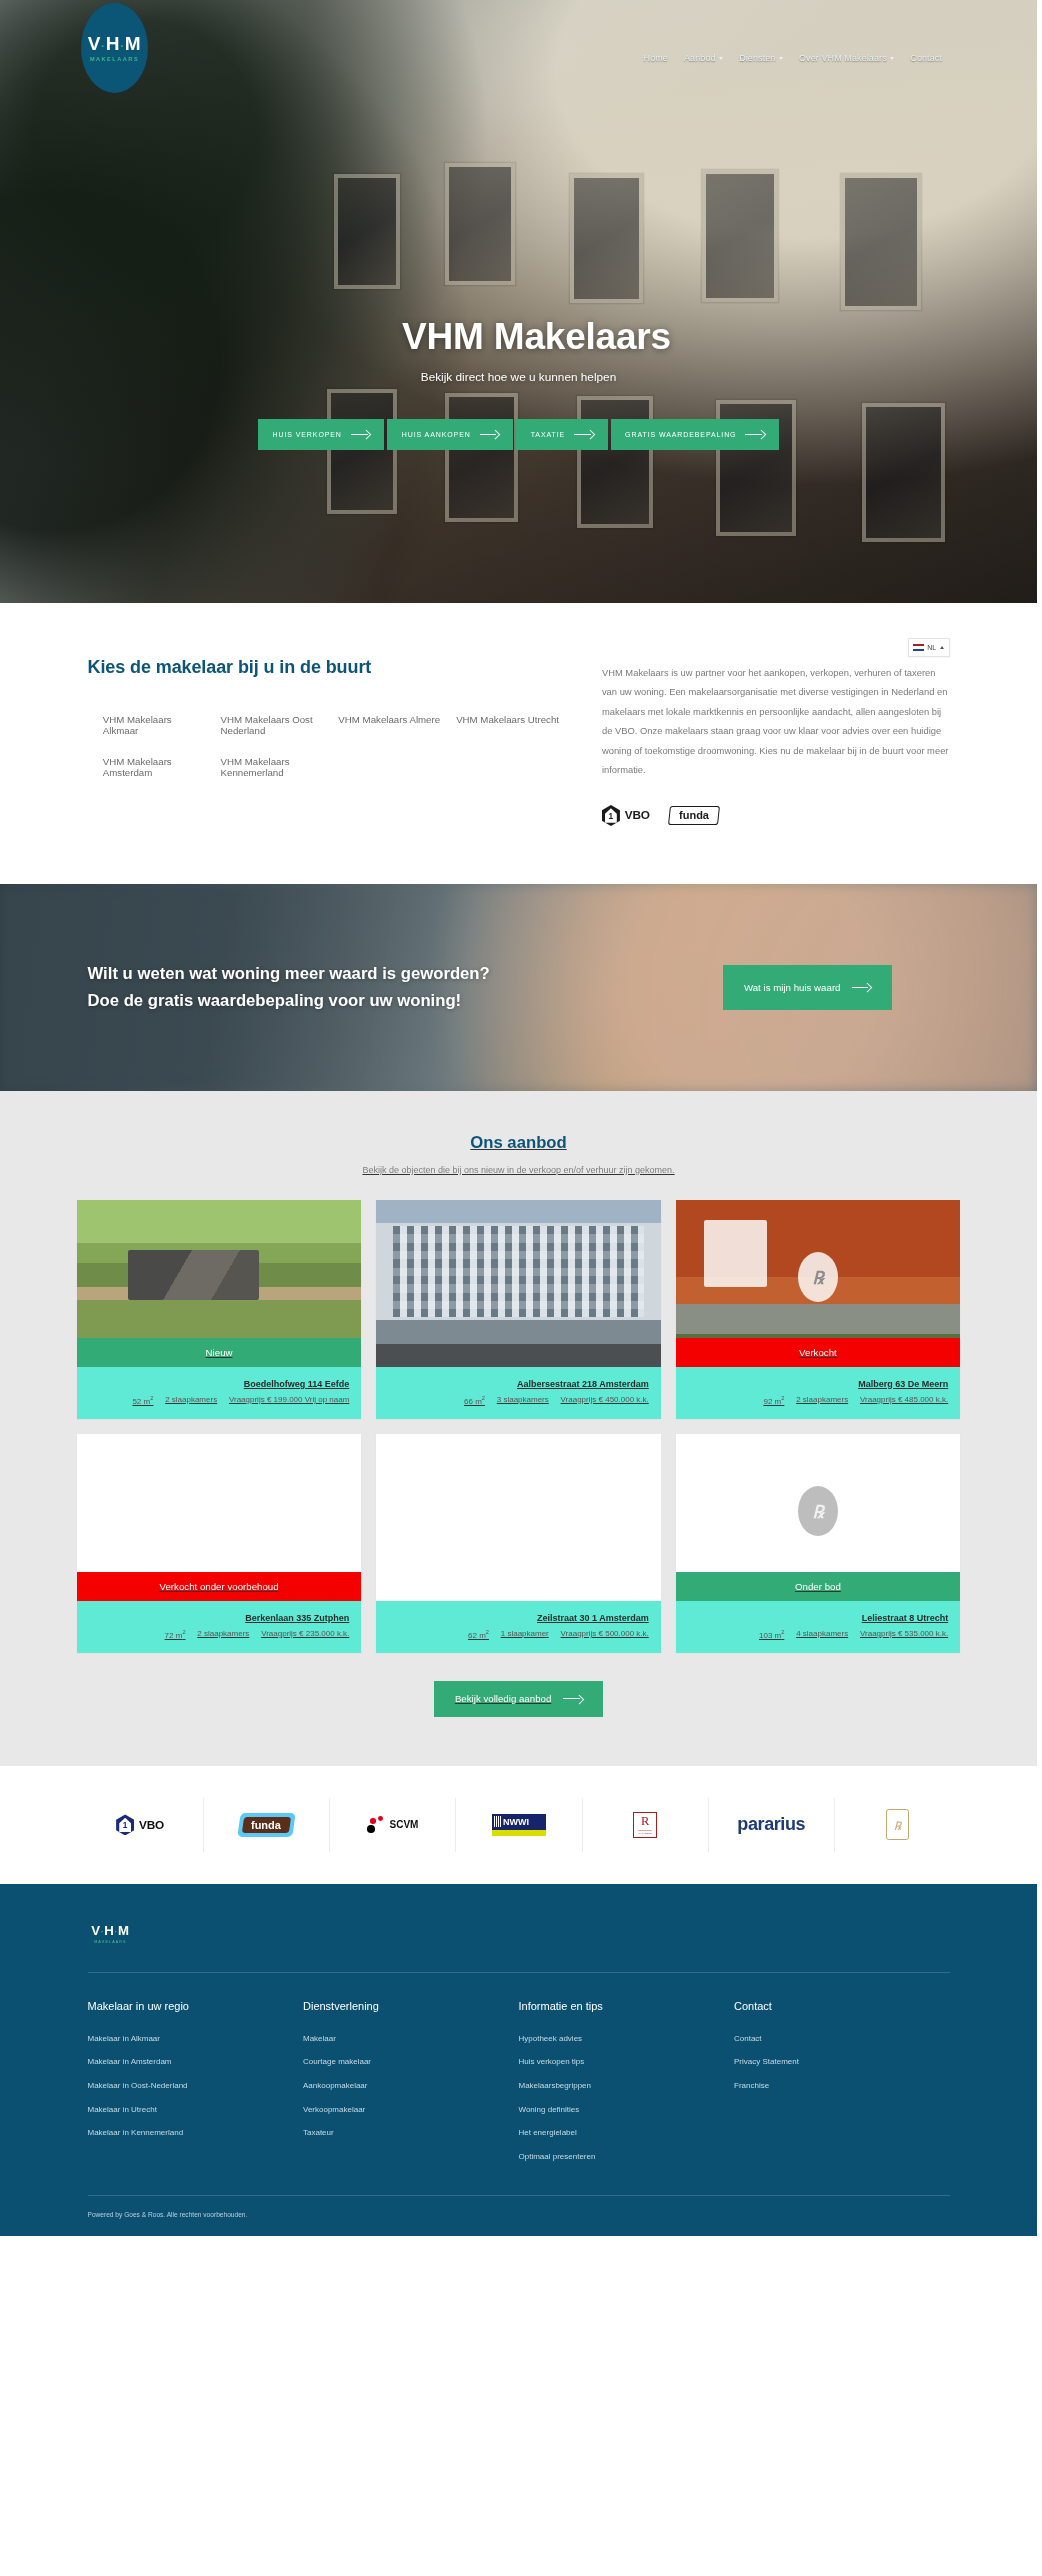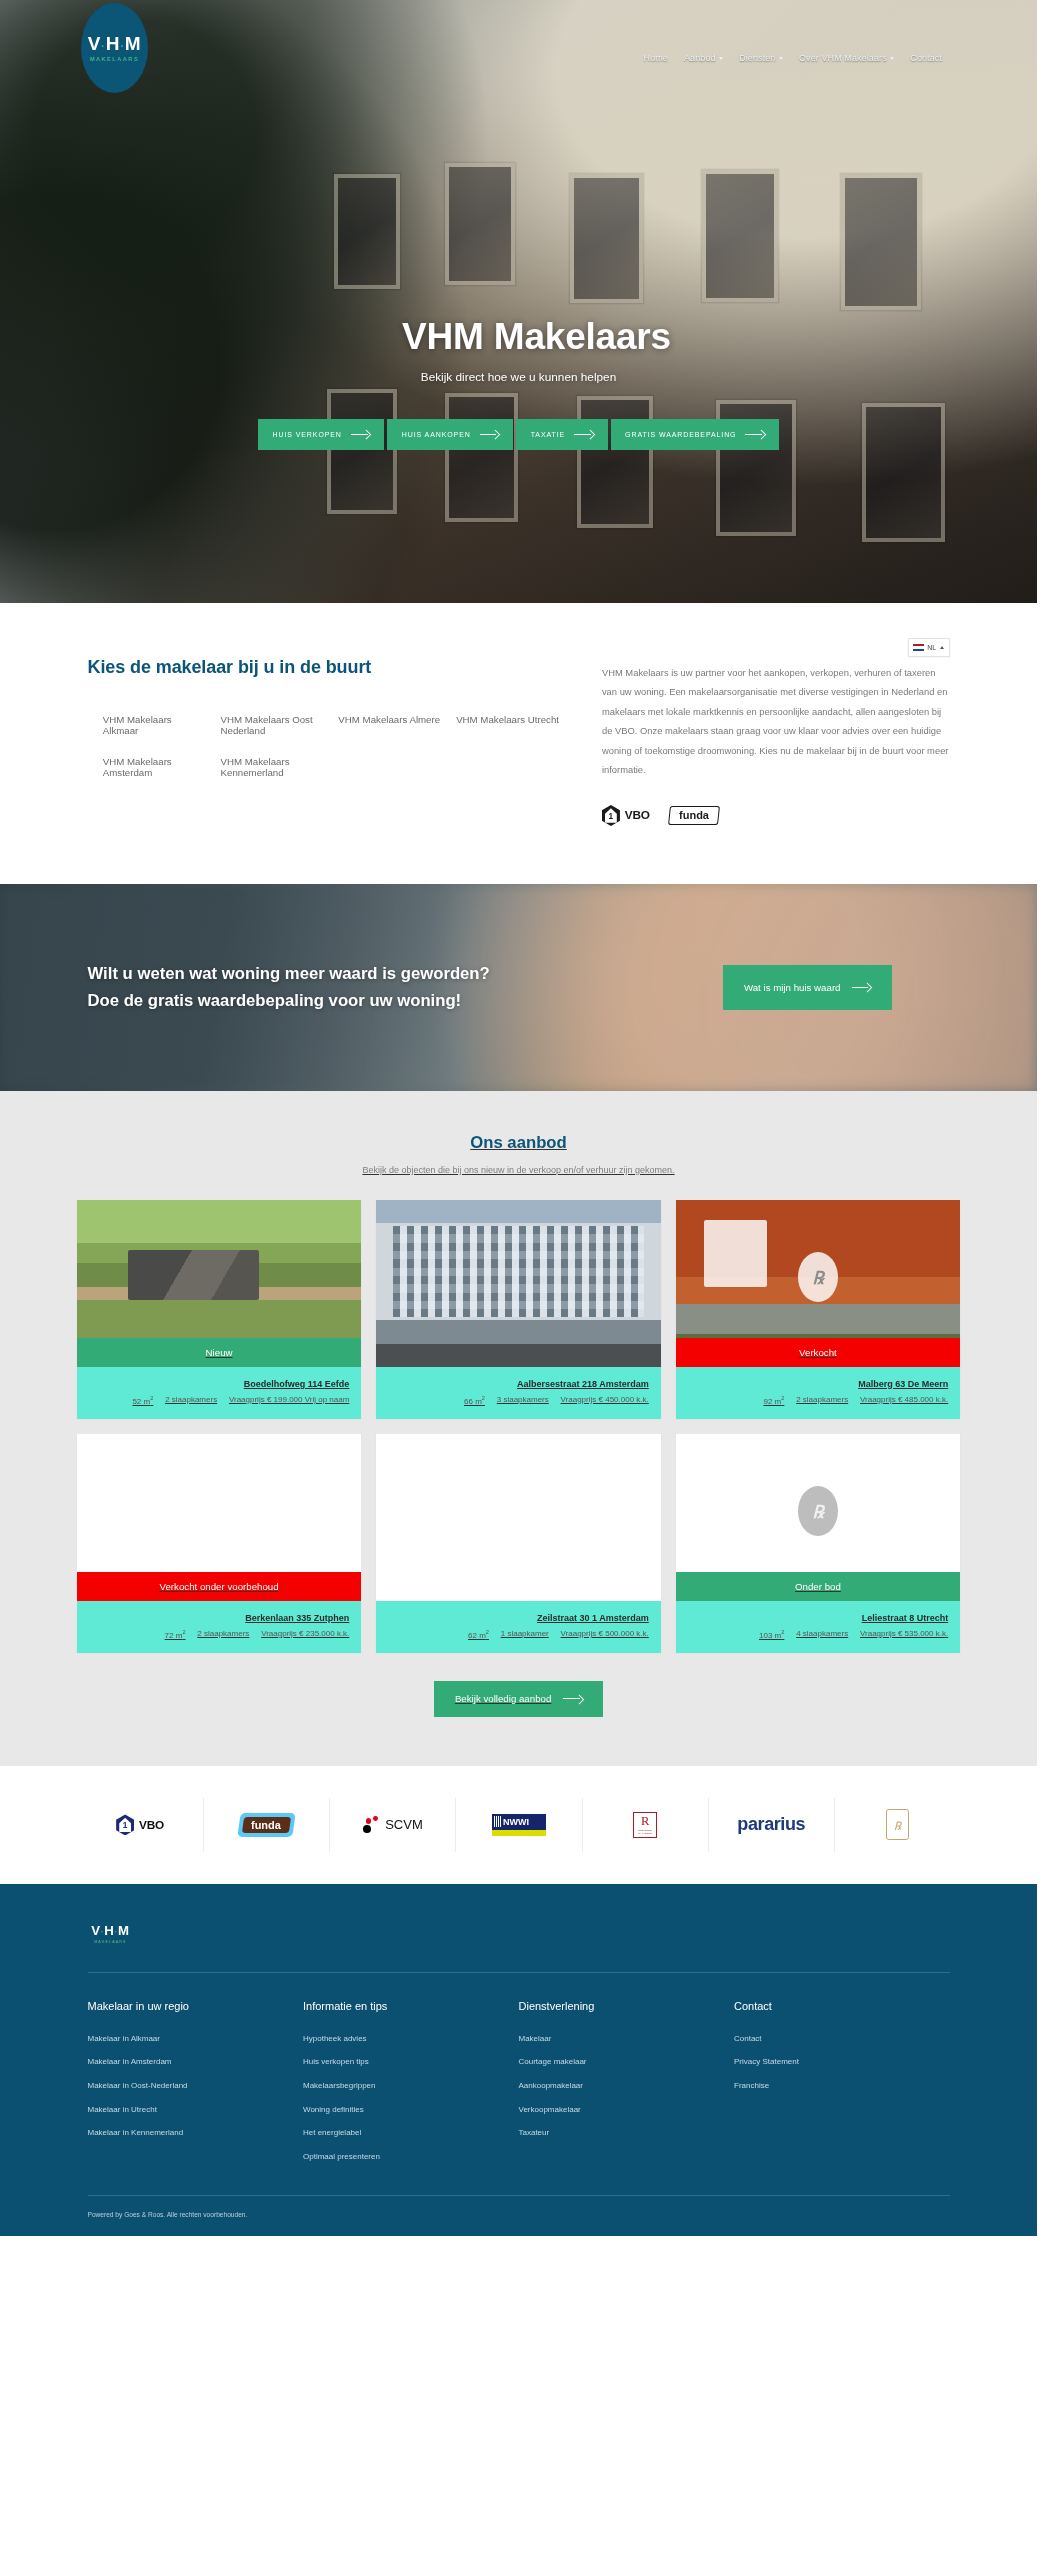--- a/index.html
+++ b/index.html
@@ -604,21 +604,21 @@
             </b>
           </div>
       </div>
       <div class="pcell">
         <div class="p-scvm">
           <span class="scvm-dots">
               <i class="d1"></i>
               <i class="d2"></i>
               <i class="d3"></i>
             </span>
-          <span style="font-weight:400;font-size:13px;color:#111">SCVM</span>
+          <span style="font-weight:700;font-size:10px;color:#111">SCVM</span>
         </div>
       </div>
       <div class="pcell">
         <div class="p-nwwi">
           <div class="nwwi-top">NWWI</div>
           <div class="nwwi-bot"></div>
         </div>
       </div>
       <div class="pcell">
         <div class="p-rt">
@@ -645,42 +645,42 @@
 
       <div class="f-cols">
 
         <div class="f-col">
           <h3>Makelaar in uw regio</h3>
           <a href="#">Makelaar in Alkmaar</a>
           <a href="#">Makelaar in Amsterdam</a>
           <a href="#">Makelaar in Oost-Nederland</a>
           <a href="#">Makelaar in Utrecht</a>
           <a href="#">Makelaar in Kennemerland</a>
+        </div>
+
+        <div class="f-col">
+          <h3>Dienstverlening</h3>
+          <a href="#">Makelaar</a>
+          <a href="#">Courtage makelaar</a>
+          <a href="#">Aankoopmakelaar</a>
+          <a href="#">Verkoopmakelaar</a>
+          <a href="#">Taxateur</a>
         </div>
 
         <div class="f-col">
           <h3>Informatie en tips</h3>
           <a href="#">Hypotheek advies</a>
           <a href="#">Huis verkopen tips</a>
           <a href="#">Makelaarsbegrippen</a>
           <a href="#">Woning definities</a>
           <a href="#">Het energielabel</a>
           <a href="#">Optimaal presenteren</a>
         </div>
 
         <div class="f-col">
-          <h3>Dienstverlening</h3>
-          <a href="#">Makelaar</a>
-          <a href="#">Courtage makelaar</a>
-          <a href="#">Aankoopmakelaar</a>
-          <a href="#">Verkoopmakelaar</a>
-          <a href="#">Taxateur</a>
-        </div>
-
-        <div class="f-col">
           <h3>Contact</h3>
           <a href="#">Contact</a>
           <a href="#">Privacy Statement</a>
           <a href="#">Franchise</a>
         </div>
 
       </div>
       <div class="f-bottom-divider"></div>
     </div>
     <div class="f-bottom">Powered by Goes &amp; Roos. Alle rechten voorbehouden.</div>

